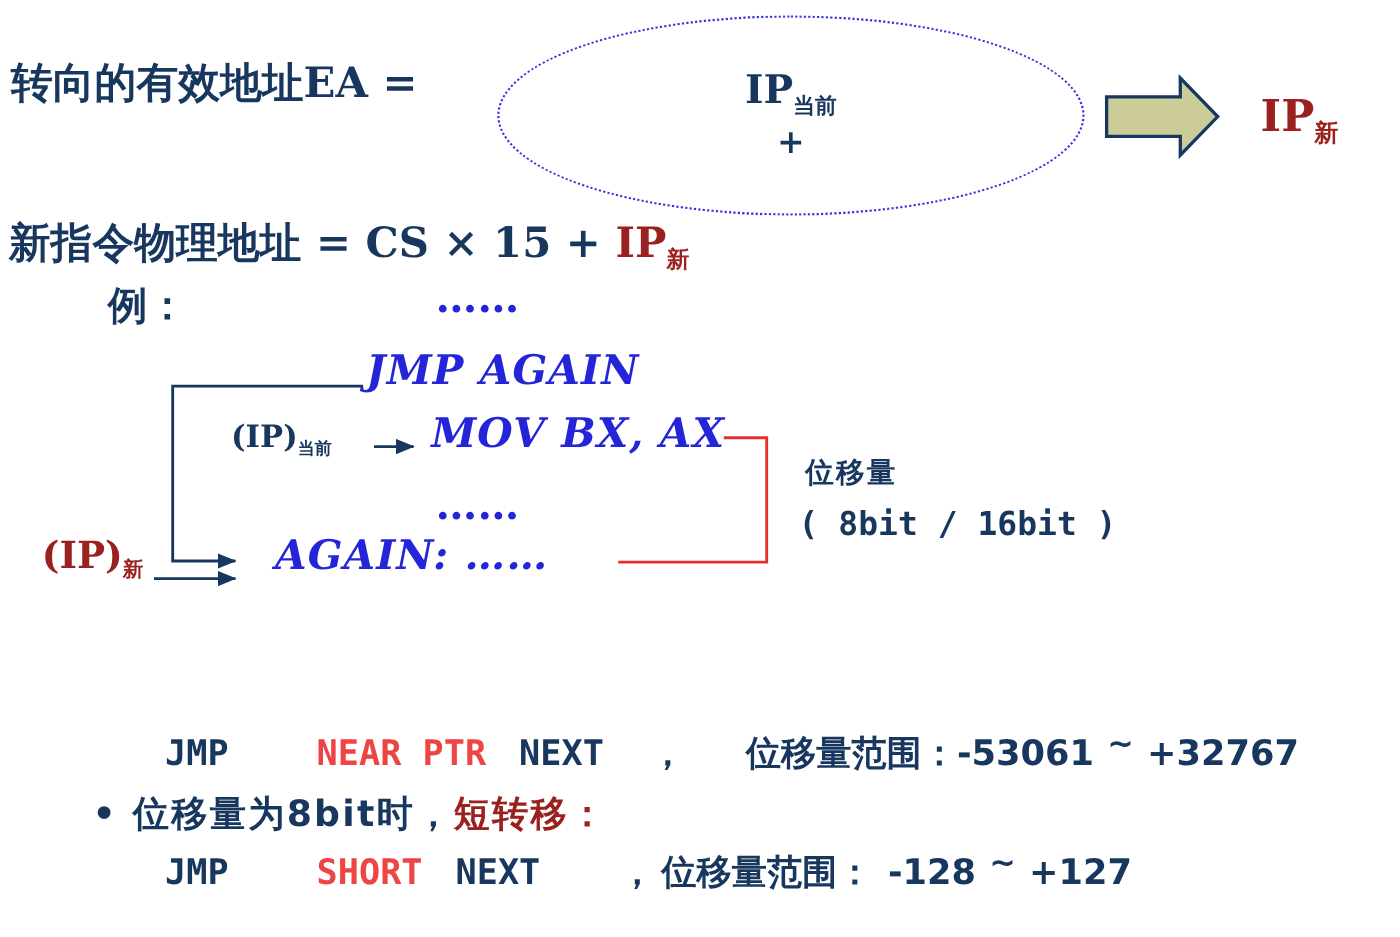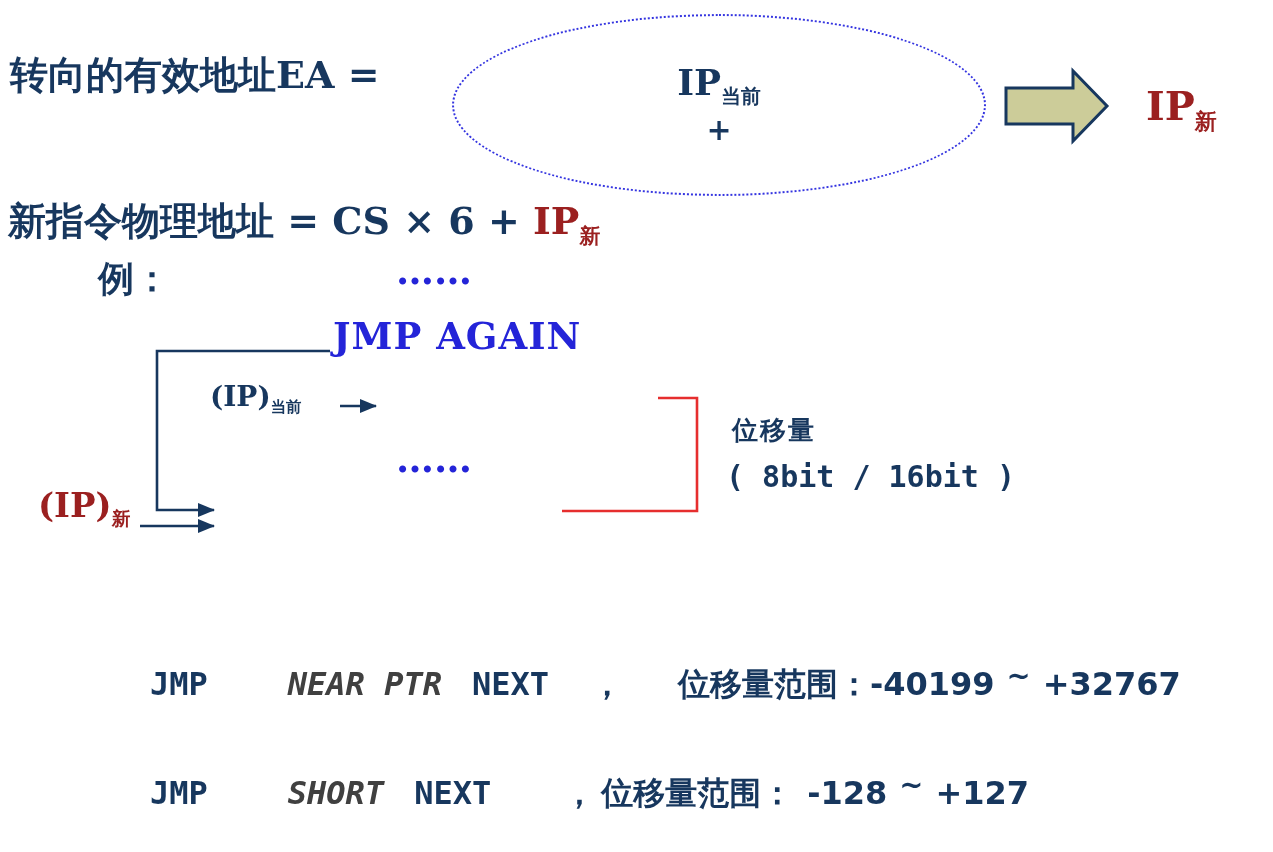--- a/index.html
+++ b/index.html
@@ -7,22 +7,22 @@
   .slide {
     position:relative; width:1261px; height:852px; background:#ffffff; overflow:hidden;
     font-family:"DejaVu Serif","Liberation Serif",serif;
   }
   .abs { position:absolute; white-space:nowrap; line-height:1.12; }
   .serif { font-family:"DejaVu Serif","Liberation Serif",serif; font-weight:700; }
   .hei   { font-family:"DejaVu Sans","Liberation Sans",sans-serif; font-weight:700; }
   .mono  { font-family:"DejaVu Sans Mono","Liberation Mono",monospace; font-weight:700; }
   .navy  { color:#17375E; }
   .darkred { color:#9B2020; }
-  .codeblue { color:#2424D8; }
-  .kwblue   { color:#404040; font-style:italic; }
+  .codeblue { color:#2424D8; font-style:italic; }
+  .kwblue   { color:#ef4444; }
   sub.s { font-size:0.55em; vertical-align:-0.42em; font-style:normal; }
   .ellipse {
     position:absolute; left:452px; top:14px; width:534px; height:182px;
     border:2.5px dotted #3434E0; border-radius:50%;
     display:flex; flex-direction:column; align-items:center; justify-content:center;
     text-align:left;
   }
   .ellipse .l1 { font-size:36px; }
   .ellipse .l2 { font-size:30px; margin:2px 0; }
   .ellipse .l3 { font-size:33px; }
@@ -45,50 +45,53 @@
     <div class="l1"><span>IP</span><sub class="s">当前</sub></div>
     <div class="l2">+</div>
   </div>
 
   <svg class="abs" style="left:1002px; top:66px;" width="110" height="80" viewBox="0 0 110 80">
     <polygon points="4,22 71,22 71,5 105,40 71,75 71,58 4,58" fill="#CCCC99" stroke="#17375E" stroke-width="3" stroke-linejoin="miter"></polygon>
   </svg>
 
   <div class="abs serif darkred" style="left:1146px; top:84px; font-size:40px;"><span>IP</span><sub class="s">新</sub></div>
 
-  <div class="abs serif" style="left:8px; top:200px; font-size:38px;"><span class="navy">新指令物理地址 = CS × 6 + </span><span class="darkred"><span>IP</span><sub class="s">新</sub></span></div>
+  <div class="abs serif" style="left:8px; top:200px; font-size:38px;"><span class="navy">新指令物理地址 = CS × 15 + </span><span class="darkred"><span>IP</span><sub class="s">新</sub></span></div>
 
   <div class="abs serif navy" style="left:98px; top:258px; font-size:36px;">例：</div>
 
   <div class="abs serif codeblue" style="left:396px; top:250px; font-size:38px; font-style:normal;">……</div>
 
   <div class="abs serif codeblue" style="left:333px; top:316px; font-size:37px; letter-spacing:1px;">JMP  AGAIN</div>
 
   <div class="abs serif navy" style="left:210px; top:381px; font-size:28px;"><span>(IP)</span><sub class="s">当前</sub></div>
 
+  <div class="abs serif codeblue" style="left:392px; top:373px; font-size:37px; letter-spacing:1px;">MOV  BX, AX</div>
 
   <div class="abs serif codeblue" style="left:396px; top:438px; font-size:38px; font-style:normal;">……</div>
 
+  <div class="abs serif codeblue" style="left:250px; top:484px; font-size:37px; letter-spacing:1px;">AGAIN: ……</div>
 
   <div class="abs serif darkred" style="left:38px; top:486px; font-size:34px;"><span>(IP)</span><sub class="s">新</sub></div>
 
   <div class="abs hei navy" style="left:732px; top:416px; font-size:26px; letter-spacing:2px;">位移量</div>
   <div class="abs mono navy" style="left:726px; top:460px; font-size:30px;">( 8bit / 16bit )</div>
 
   <svg class="overlay" width="1273" height="852">
     <defs>
       <marker id="ah" markerUnits="userSpaceOnUse" markerWidth="18" markerHeight="14" refX="16" refY="7" orient="auto">
         <path d="M0,0 L17,7 L0,14 Z" fill="#17375E"></path>
       </marker>
     </defs>
     <path d="M330,351 H157 V510 H214" stroke="#17375E" stroke-width="2.6" fill="none" marker-end="url(#ah)"></path>
     <line x1="140" y1="526" x2="214" y2="526" stroke="#17375E" stroke-width="2.6" marker-end="url(#ah)"></line>
     <line x1="340" y1="406" x2="376" y2="406" stroke="#17375E" stroke-width="2.6" marker-end="url(#ah)"></line>
     <path d="M658,398 H697 V511 H562" stroke="#E62E2E" stroke-width="2.6" fill="none"></path>
   </svg>
 
 
-  <div class="abs" style="left:150px; top:667px; font-size:32px;"><span class="mono navy gap-a">JMP</span><span class="mono kwblue gap-b">NEAR PTR</span><span class="mono navy">NEXT</span><span class="hei navy comma-near">，</span><span class="hei navy">位移量范围：</span><span class="hei navy">-40199</span><span class="hei navy tilde">~</span><span class="hei navy">+32767</span></div>
+  <div class="abs" style="left:150px; top:667px; font-size:32px;"><span class="mono navy gap-a">JMP</span><span class="mono kwblue gap-b">NEAR PTR</span><span class="mono navy">NEXT</span><span class="hei navy comma-near">，</span><span class="hei navy">位移量范围：</span><span class="hei navy">-53061</span><span class="hei navy tilde">~</span><span class="hei navy">+32767</span></div>
 
+  <div class="abs hei" style="left:84px; top:722px; font-size:33px; letter-spacing:2px;"><span class="navy">• 位移量为8bit时，</span><span class="darkred">短转移：</span></div>
 
   <div class="abs" style="left:150px; top:776px; font-size:32px;text-align:right;"><span class="mono navy gap-a">JMP</span><span class="mono kwblue gap-b">SHORT</span><span class="mono navy">NEXT</span><span class="hei navy comma-short">，</span><span class="hei navy">位移量范围：</span><span class="hei navy from-short">-128</span><span class="hei navy tilde">~</span><span class="hei navy">+127</span></div>
 
 </div>
 
 </body></html>

